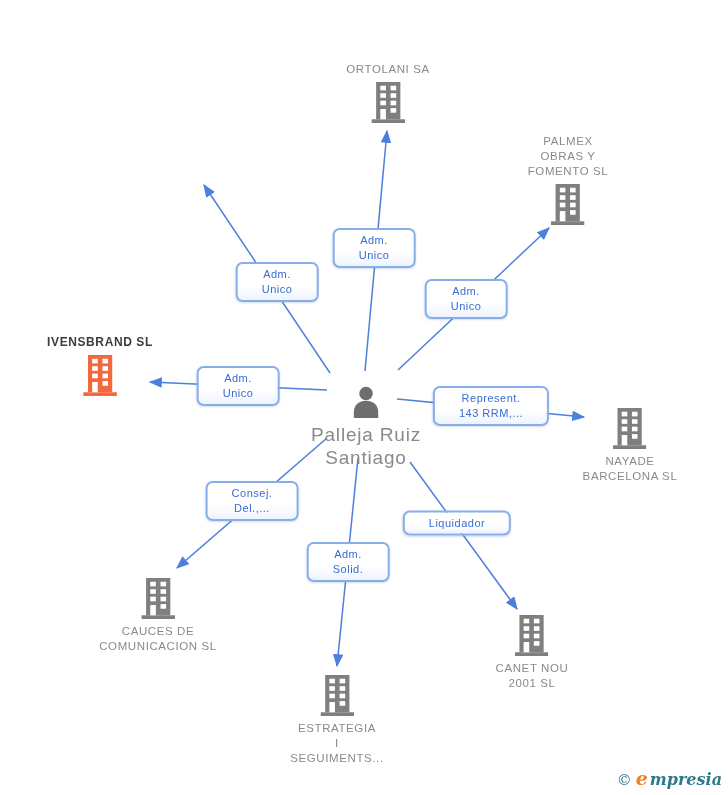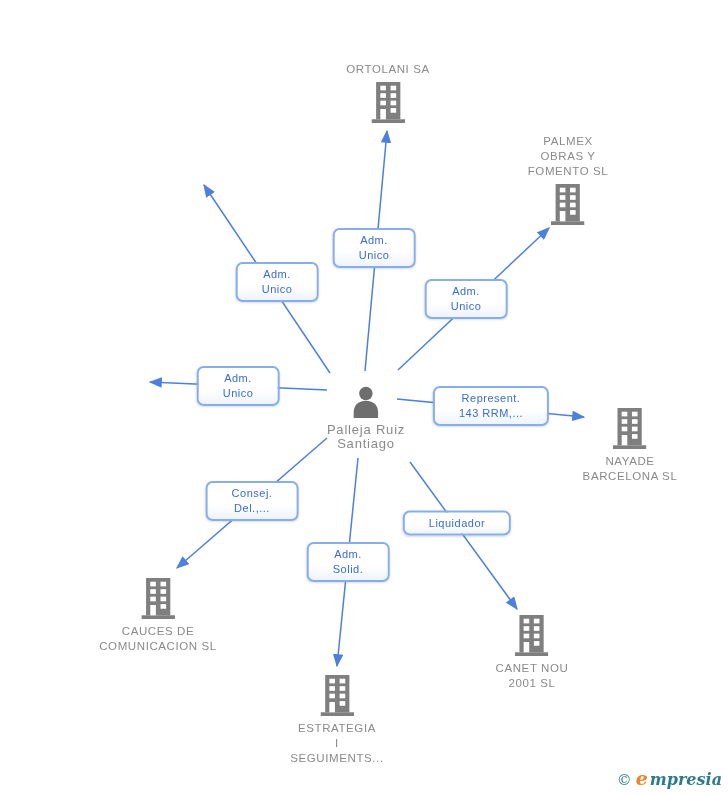--- a/index.html
+++ b/index.html
@@ -16,21 +16,21 @@
     display:flex;flex-direction:column;align-items:center;gap:5px;
     transform:translateX(-50%);
     cursor:pointer;
   }
   .nlabel{
     white-space:pre-line;text-align:center;
     font-size:11.5px;line-height:15px;letter-spacing:.6px;
     color:#8A8A8A;
   }
   .nlabel.highlight{color:#3C3C3C;font-weight:bold;font-size:12px;}
-  .person-label{font-size:13px;letter-spacing:.8px;line-height:14px;}
+  .person-label{font-size:19px;letter-spacing:.8px;line-height:23px;}
   .building-gray{color:#7F7F7F;}
   .building-orange{color:#F4683C;}
   .person-gray{color:#6E6E6E;}
   .edge-label{
     position:absolute;z-index:3;
     transform:translate(-50%,-50%);
     background:linear-gradient(#ffffff 60%, #eef4fd);
     border:2px solid #88ADEB;
     border-radius:7px;
     padding:3px 24px;
@@ -103,20 +103,26 @@
 
   <div class="node" style="left:568px;top:134px">
     <div class="nlabel">PALMEX
 OBRAS Y
 FOMENTO SL</div>
     <svg width="34" height="41" class="building-gray">
         <use href="#building"></use>
       </svg>
   </div>
 
+  <div class="node" style="left:100px;top:335px">
+    <div class="nlabel highlight">IVENSBRAND SL</div>
+    <svg width="34" height="41" class="building-orange">
+        <use href="#building"></use>
+      </svg>
+  </div>
 
   <div class="node" style="left:366px;top:386px">
     <svg width="34" height="32" class="person-gray">
         <use href="#person"></use>
       </svg>
     <div class="nlabel person-label">Palleja Ruiz
 Santiago</div>
   </div>
 
   <div class="node" style="left:630px;top:408px">

